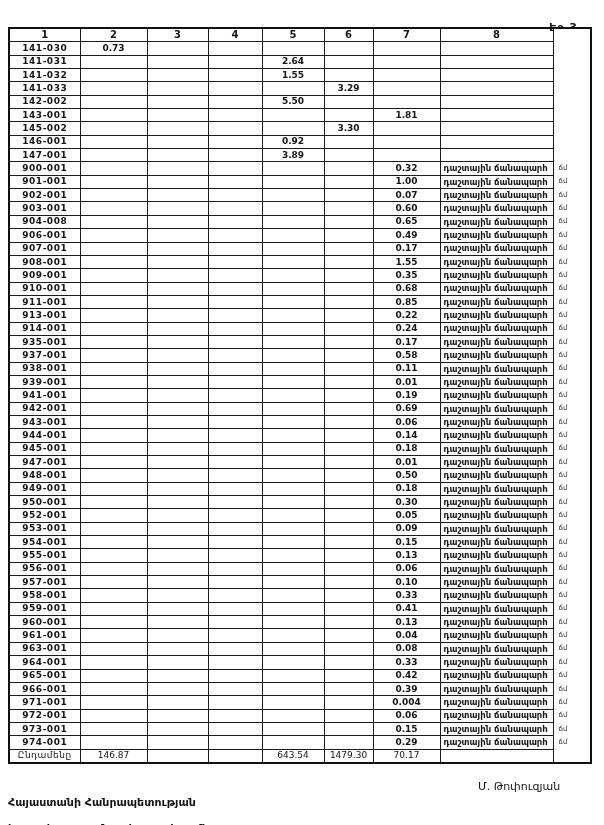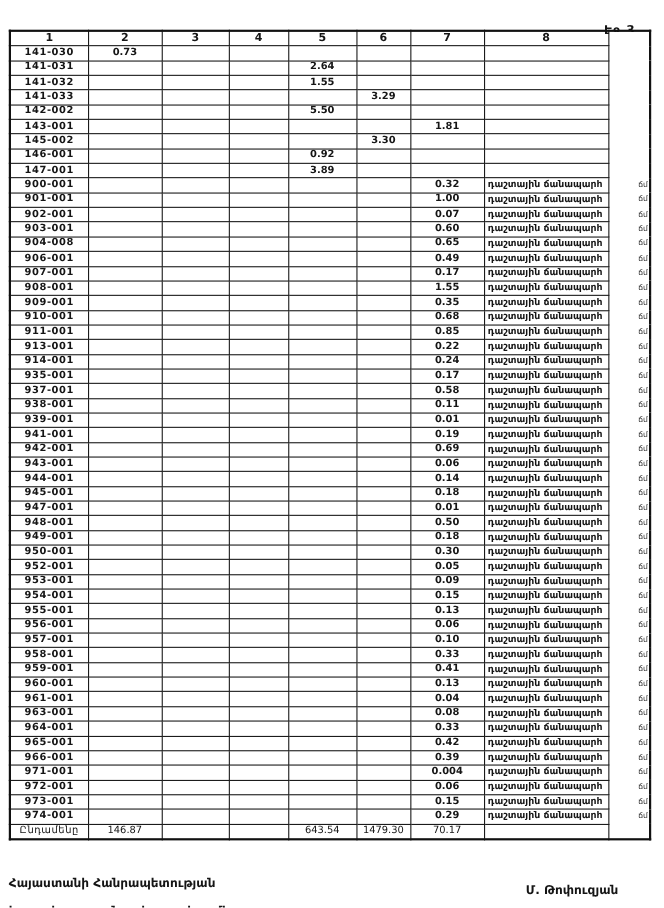--- a/index.html
+++ b/index.html
@@ -22,32 +22,32 @@
     height:12.35px;padding:0 1px;
     font-size:9px;font-weight:bold;line-height:1;
     text-align:center;white-space:nowrap;overflow:hidden;
     font-family:"DejaVu Sans", sans-serif;
   }
   table.doc th{font-size:10px;font-weight:bold;}
   table.doc td.c0{letter-spacing:0.5px;}
   table.doc td.c7{font-size:8.5px;text-align:left;padding-left:3px;}
   table.doc td.note, table.doc th.note{
     border:none;background:#fff;font-size:7px;font-weight:normal;
-    text-align:right;padding-left:5px;color:#333;
+    text-align:left;padding-left:5px;color:#333;
   }
   table.doc tr.total td{font-weight:normal;}
   table.doc{border:2px solid #111;}
   .footer{
     position:absolute;left:8px;top:783px;
     font-size:11px;font-weight:bold;line-height:13px;
     white-space:pre-line;
   }
   .signature{
-    position:absolute;left:478px;top:803px;
-    font-size:11px;font-weight:bold;
+    position:absolute;left:478px;top:780px;
+    font-size:11px;font-weight:normal;
   }
 </style>
 </head>
 <body>
 
 <div class="page-label">Էջ 3</div>
 
 <table class="doc">
   <colgroup>
     <col style="width:71px">

